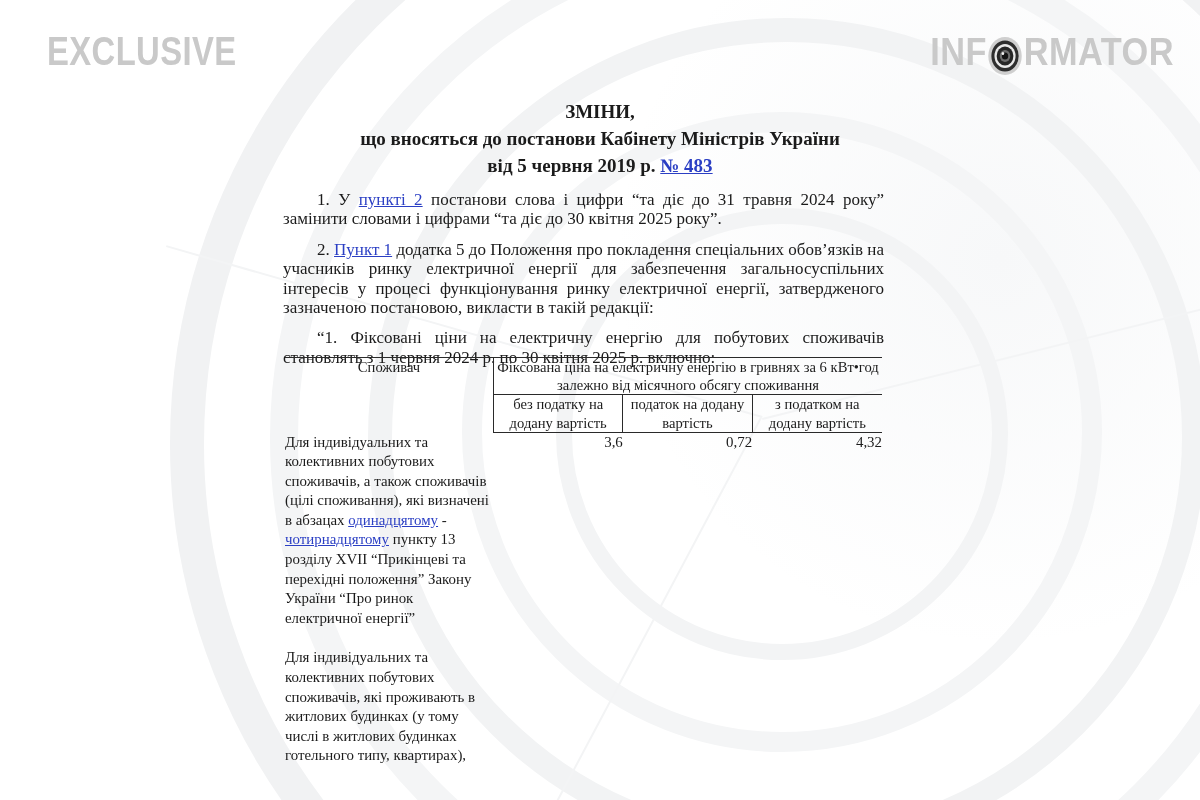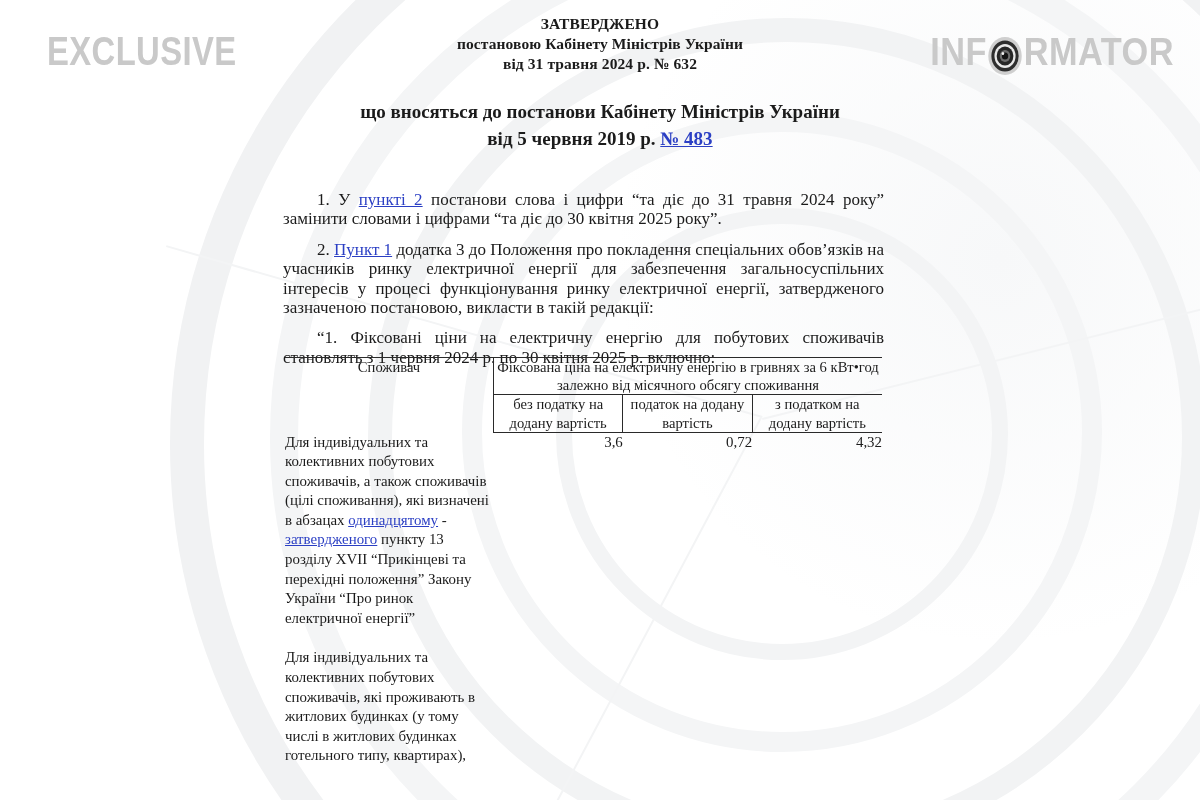--- a/index.html
+++ b/index.html
@@ -152,57 +152,53 @@
         <circle cx="20" cy="20" r="12" fill="#e8e8e8"></circle>
         <circle cx="20" cy="20" r="9.5" fill="#262626"></circle>
         <circle cx="20" cy="20" r="6" fill="#6d6d6d"></circle>
         <circle cx="20" cy="20" r="3.6" fill="#141414"></circle>
         <circle cx="17.6" cy="17.4" r="1.5" fill="#f2f2f2"></circle>
       </svg>
     </span>
     <span class="seg">RMATOR</span>
   </div>
 
-  <div class="approval">
-    <div>ЗАТВЕРДЖЕНО</div>
-    <div>постановою Кабінету Міністрів України</div>
-    <div>від 31 травня 2024 р. № 632</div>
-  </div>
 
   <div class="doc-title">
+    <span class="ln">ЗМІНИ,</span>
     <span class="ln">що вносяться до постанови Кабінету Міністрів України</span>
     <span class="ln">
       <span>від 5 червня 2019 р. </span><a class="link" href="#">№ 483</a>
     </span>
   </div>
 
   <div class="body-block">
     <p class="para"><span>1. У </span><a class="link" href="#">пункті 2</a><span> постанови слова і цифри “та діє до 31 травня 2024 року” замінити словами і цифрами “та діє до 30 квітня 2025 року”.</span></p>
 
-    <p class="para"><span>2. </span><a class="link" href="#">Пункт 1</a><span> додатка 3 до Положення про покладення спеціальних обов’язків на учасників ринку електричної енергії для забезпечення загальносуспільних інтересів у процесі функціонування ринку електричної енергії, затвердженого зазначеною постановою, викласти в такій редакції:</span></p>
+    <p class="para"><span>2. </span><a class="link" href="#">Пункт 1</a><span> додатка 5 до Положення про покладення спеціальних обов’язків на учасників ринку електричної енергії для забезпечення загальносуспільних інтересів у процесі функціонування ринку електричної енергії, затвердженого зазначеною постановою, викласти в такій редакції:</span></p>
 
     <p class="para last">“1. Фіксовані ціни на електричну енергію для побутових споживачів становлять з 1 червня 2024 р. по 30 квітня 2025 р. включно:</p>
   </div>
 
   <div class="tbl-wrap">
     <table class="price">
       <thead>
         <tr>
           <th class="th-consumer hd-top" rowspan="2">Споживач</th>
           <th class="th-price hd-top vline" colspan="3">Фіксована ціна на електричну енергію в гривнях за 6 кВт•год залежно від місячного обсягу споживання</th>
         </tr>
         <tr>
           <th class="th-sub sub-a hd-bot vline">без податку на додану вартість</th>
           <th class="th-sub sub-b hd-bot vline">податок на додану вартість</th>
           <th class="th-sub sub-c hd-bot vline">з податком на додану вартість</th>
         </tr>
       </thead>
       <tbody>
         <tr>
-          <td class="cell-consumer"><span>Для індивідуальних та колективних побутових споживачів, а також споживачів (цілі споживання), які визначені в абзацах </span><a class="link" href="#">одинадцятому</a><span> - </span><a class="link" href="#">затвердженого</a><span> пункту 13 розділу XVII “Прикінцеві та перехідні положення” Закону України “Про ринок електричної енергії”</span></td>
+          <td class="cell-consumer"><span>Для індивідуальних та колективних побутових споживачів, а також споживачів (цілі споживання), які визначені в абзацах </span><a class="link" href="#">одинадцятому</a><span> - </span><a class="link" href="#">чотирнадцятому</a><span> пункту 13 розділу XVII “Прикінцеві та перехідні положення” Закону України “Про ринок електричної енергії”</span></td>
           <td class="cell-val">3,6</td>
           <td class="cell-val">0,72</td>
           <td class="cell-val">4,32</td>
         </tr>
         <tr class="row-gap">
           <td></td>
             <td></td>
             <td></td>
             <td></td>
         </tr>

